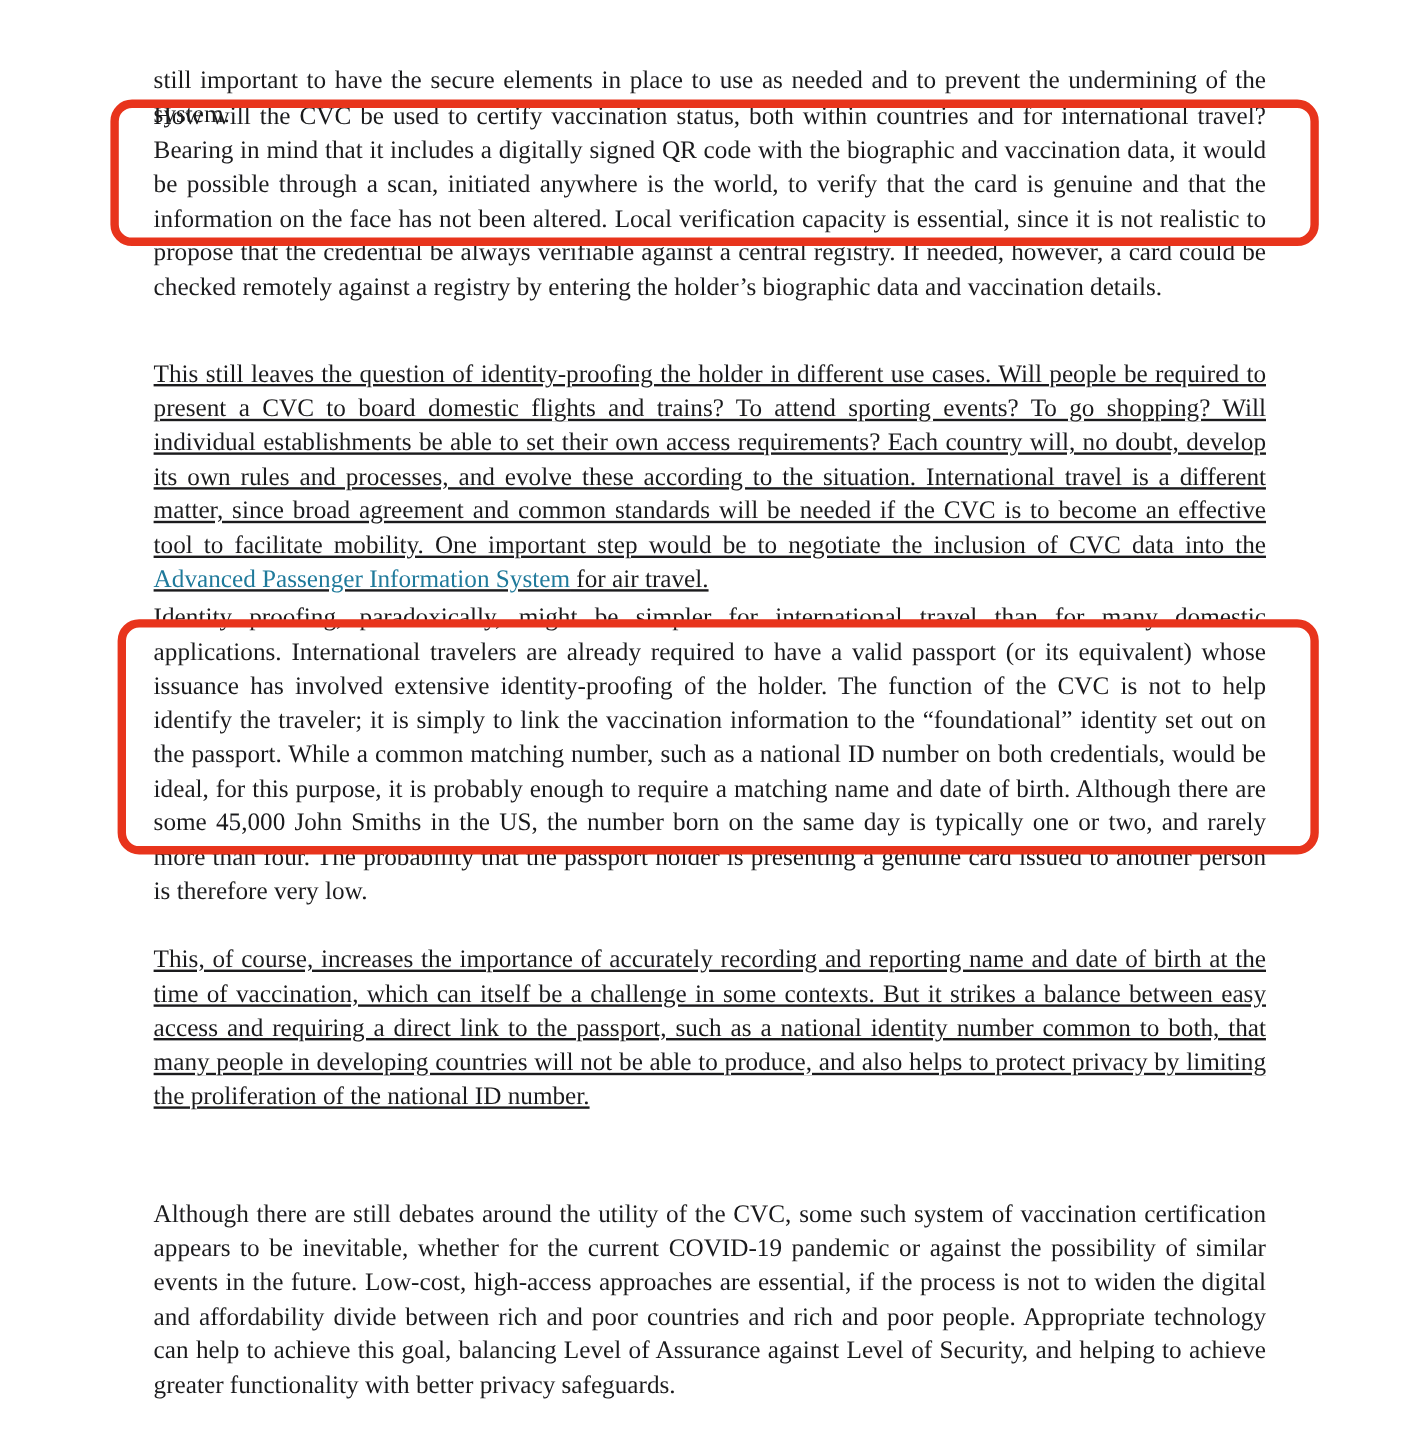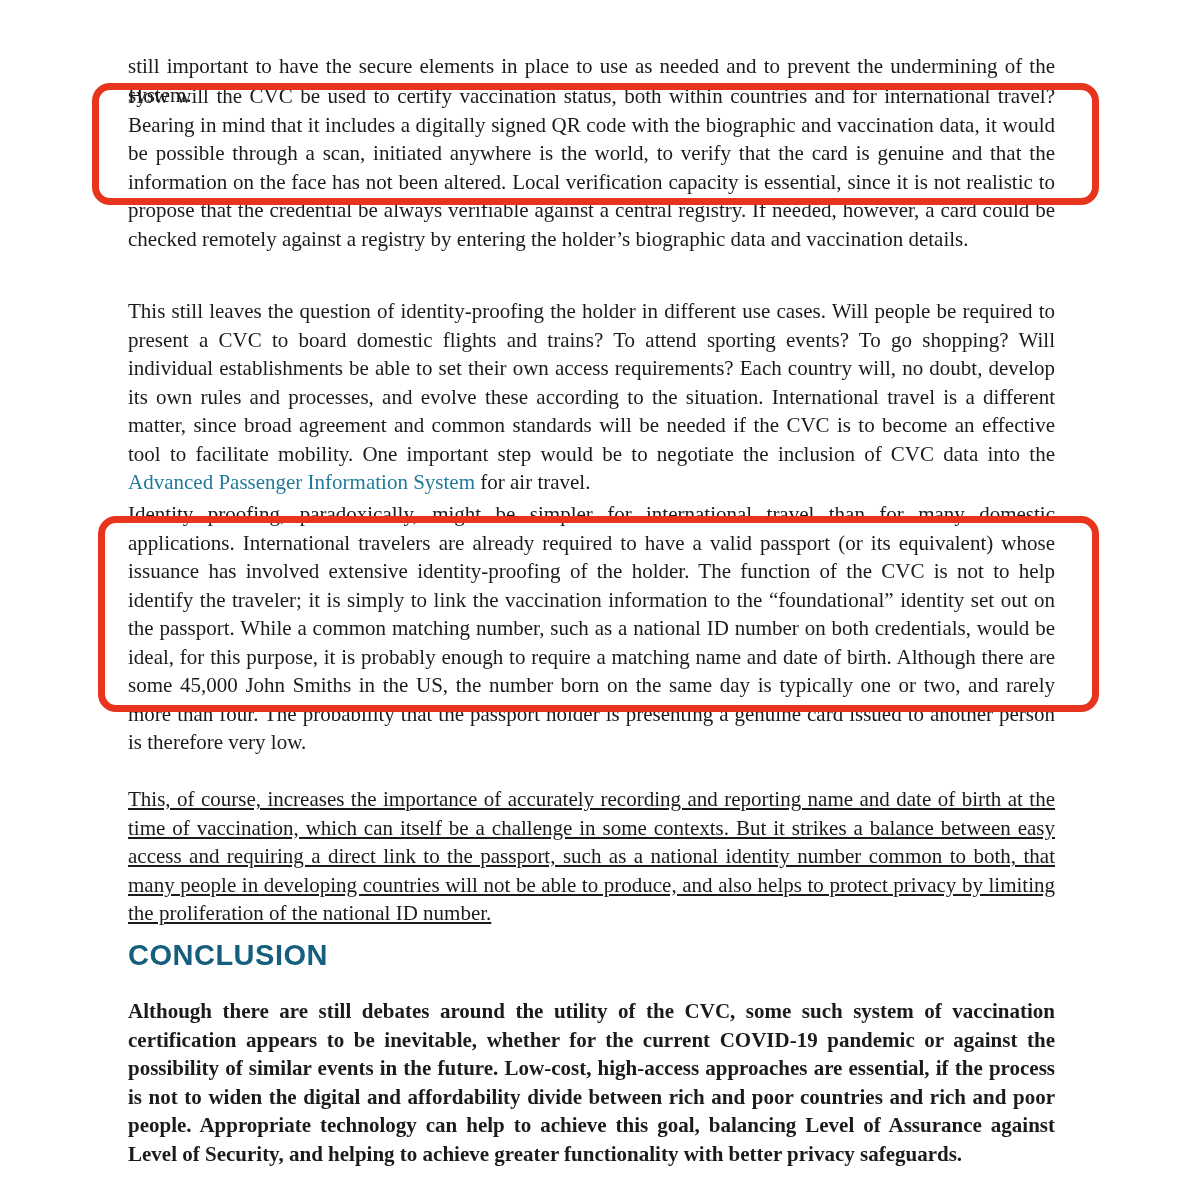--- a/index.html
+++ b/index.html
@@ -22,24 +22,24 @@
     width: 927px;
     margin: 0;
     font-size: 21px;
     line-height: 28.5px;
     text-align: justify;
     hyphens: auto;
     -webkit-hyphens: auto;
   }
   #p1 { top: 16px; margin-top: 36px; }
   #p2 { top: 82px; }
-  #p3 { top: 297px; }
+  #p3 { top: 297px; text-decoration: underline; }
   #p4 { top: 500px; }
   #p5 { top: 785px; text-decoration: underline; }
-  #p6 { top: 997px; font-weight: bold; }
+  #p6 { top: 997px; }
   .section-heading {
     position: absolute;
     left: 128px;
     top: 938px;
     margin: 0;
     font-family: "Liberation Sans", "DejaVu Sans", sans-serif;
     font-size: 29px;
     line-height: 34px;
     font-weight: 700;
     letter-spacing: 0.5px;
@@ -69,21 +69,20 @@
   <p id="p1" class="para">still important to have the secure elements in place to use as needed and to prevent the undermining of the system.</p>
 
   <p id="p2" class="para">How will the CVC be used to certify vaccination status, both within countries and for international travel? Bearing in mind that it includes a digitally signed QR code with the biographic and vaccination data, it would be possible through a scan, initiated anywhere is the world, to verify that the card is genuine and that the information on the face has not been altered. Local verification capacity is essential, since it is not realistic to propose that the credential be always verifiable against a central registry. If needed, however, a card could be checked remotely against a registry by entering the holder’s biographic data and vaccination details.</p>
 
   <p id="p3" class="para"><span>This still leaves the question of identity-proofing the holder in different use cases. Will people be required to present a CVC to board domestic flights and trains? To attend sporting events? To go shopping? Will individual establishments be able to set their own access requirements? Each country will, no doubt, develop its own rules and processes, and evolve these according to the situation. International travel is a different matter, since broad agreement and common standards will be needed if the CVC is to become an effective tool to facilitate mobility. One important step would be to negotiate the inclusion of CVC data into the </span><a class="doc-link" href="#">Advanced Passenger Information System</a><span> for air travel.</span></p>
 
   <p id="p4" class="para">Identity proofing, paradoxically, might be simpler for international travel than for many domestic applications. International travelers are already required to have a valid passport (or its equivalent) whose issuance has involved extensive identity-proofing of the holder. The function of the CVC is not to help identify the traveler; it is simply to link the vaccination information to the “foundational” identity set out on the passport. While a common matching number, such as a national ID number on both credentials, would be ideal, for this purpose, it is probably enough to require a matching name and date of birth. Although there are some 45,000 John Smiths in the US, the number born on the same day is typically one or two, and rarely more than four. The probability that the passport holder is presenting a genuine card issued to another person is therefore very low.</p>
 
   <p id="p5" class="para">This, of course, increases the importance of accurately recording and reporting name and date of birth at the time of vaccination, which can itself be a challenge in some contexts. But it strikes a balance between easy access and requiring a direct link to the passport, such as a national identity number common to both, that many people in developing countries will not be able to produce, and also helps to protect privacy by limiting the proliferation of the national ID number.</p>
 
-  <h2 class="section-heading">CONCLUSION</h2>
 
   <p id="p6" class="para">Although there are still debates around the utility of the CVC, some such system of vaccination certification appears to be inevitable, whether for the current COVID-19 pandemic or against the possibility of similar events in the future. Low-cost, high-access approaches are essential, if the process is not to widen the digital and affordability divide between rich and poor countries and rich and poor people. Appropriate technology can help to achieve this goal, balancing Level of Assurance against Level of Security, and helping to achieve greater functionality with better privacy safeguards.</p>
 
   <div class="annotation-box box1"></div>
 
   <div class="annotation-box box2"></div>
 
 </div>
 
 </body></html>

